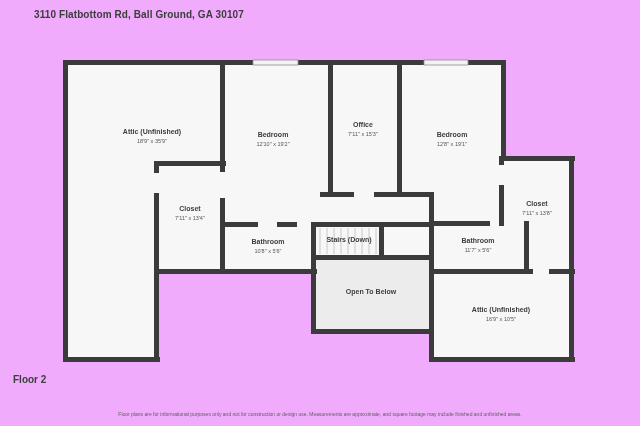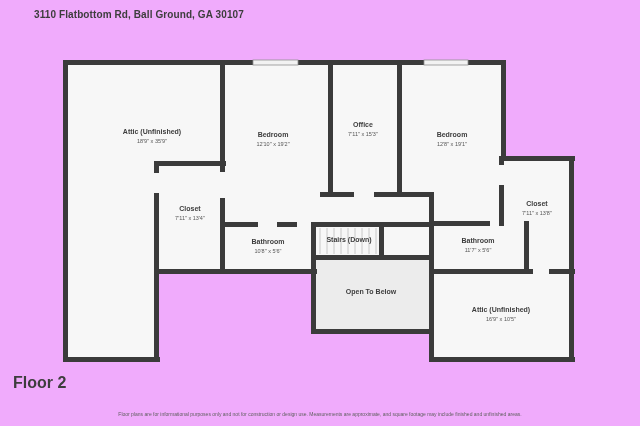--- a/index.html
+++ b/index.html
@@ -6,21 +6,21 @@
   .canvas {
     position:relative; width:640px; height:426px; overflow:hidden;
     background:#f0abfc; font-family:"Liberation Sans", sans-serif;
   }
   .page-title {
     position:absolute; left:34px; top:9px;
     font-size:10px; font-weight:bold; color:#3d3d3d; letter-spacing:0.1px;
   }
   .floor-label {
     position:absolute; left:13px; top:374px;
-    font-size:16px; font-weight:bold; color:#3d3d3d;
+    font-size:10px; font-weight:bold; color:#3d3d3d;
   }
   .disclaimer {
     position:absolute; left:0; top:411px; width:640px; text-align:center;
     font-size:5px; color:#5f5f5f;
   }
   .plan-svg { position:absolute; left:0; top:0; }
   .room-label {
     position:absolute; transform:translate(-50%,-50%);
     text-align:center; color:#3d3d3d; white-space:nowrap; line-height:1.25;
   }

